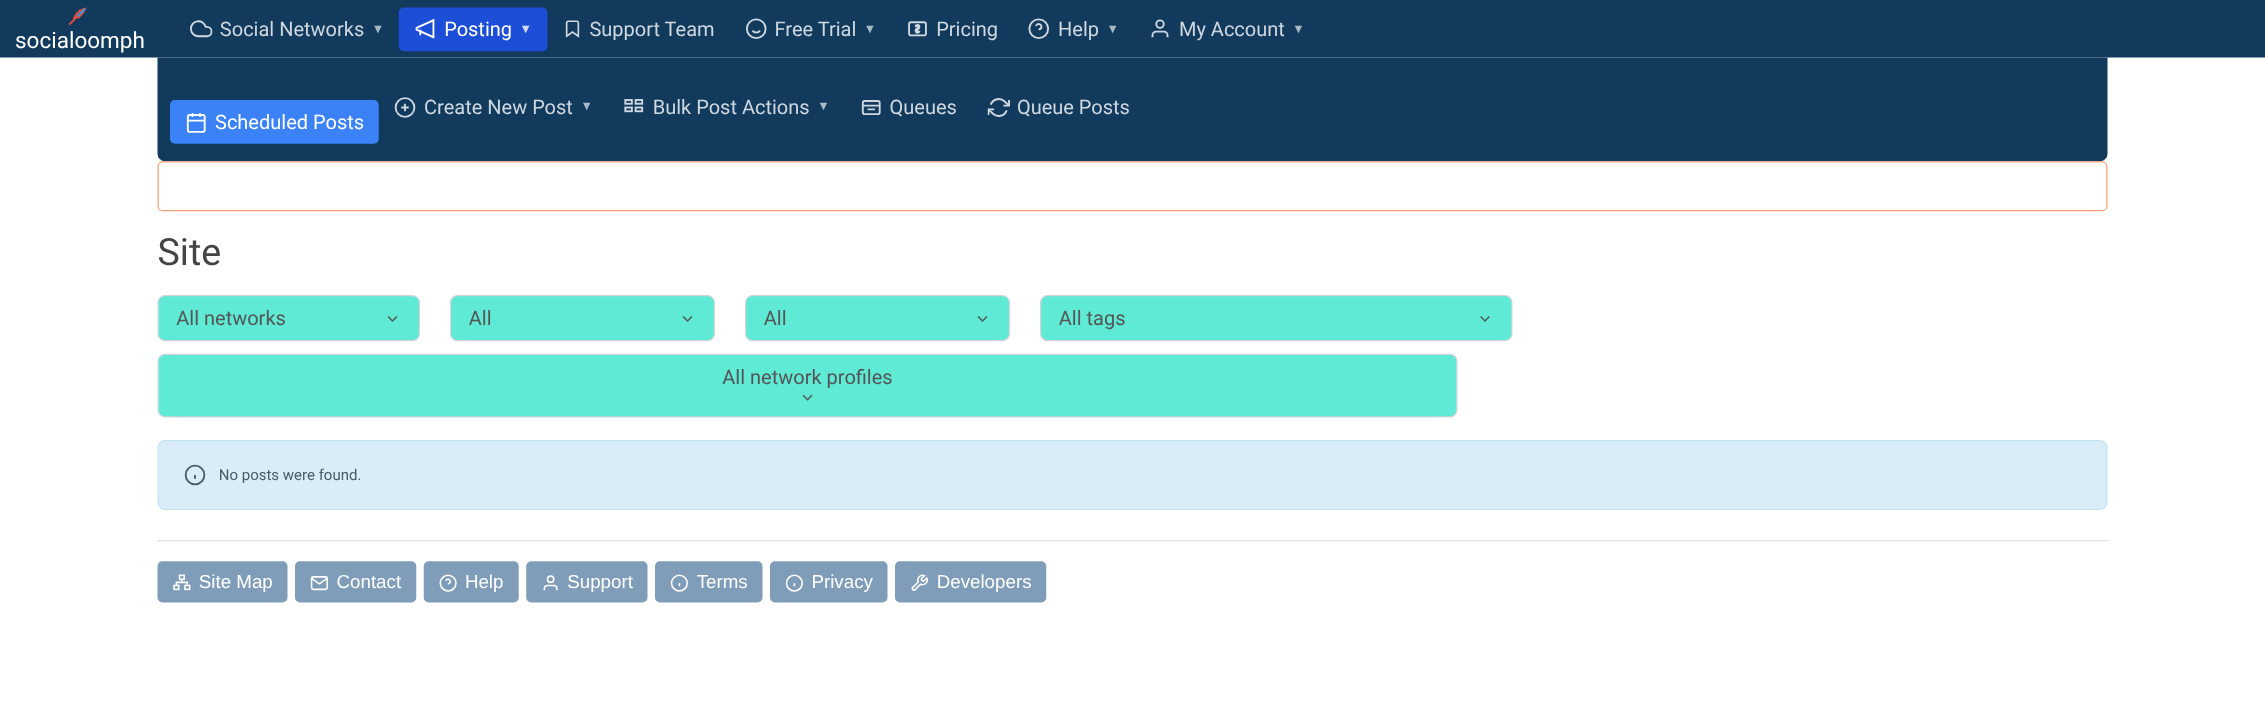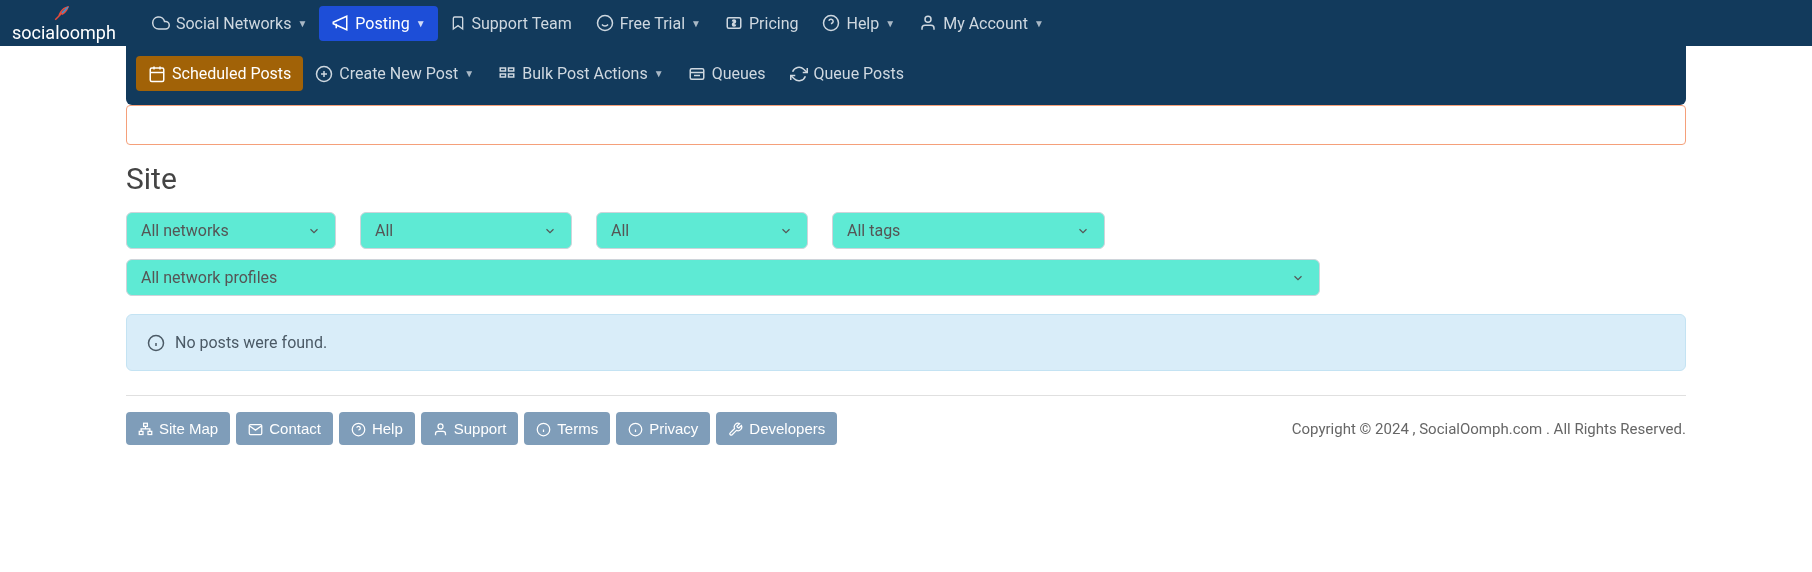--- a/index.html
+++ b/index.html
@@ -9,37 +9,37 @@
     .brand { display: flex; align-items: center; color: #fff; font-size: 18px; font-weight: 400; margin-right: 24px; flex-direction: column; }
     .brand-icon { margin-right: 4px; }
     .nav-items { display: flex; align-items: flex-end; }
     .nav-item { display: flex; align-items: center; color: #cfd8e0; padding: 8px 12px; cursor: pointer; font-size: 16px; border-radius: 4px; }
     .nav-item.active { background: #1d4ed8; color: #fff; }
     .nav-icon { margin-right: 6px; display: inline-flex; }
     .caret { margin-left: 6px; font-size: 10px; opacity: 0.8; }
     
     .subnav { background: #123a5c; margin: 0 126px; border-bottom-left-radius: 6px; border-bottom-right-radius: 6px; display: flex; align-items: center; padding: 10px 10px 14px 10px; }
     .subnav-item { display: flex; align-items: center; color: #cfd8e0; padding: 8px 12px; cursor: pointer; font-size: 16px; border-radius: 4px; }
-    .subnav-item.active { background: #a16207; color: #fff; }
+    .subnav-item.active { background: #3b82f6; color: #fff; margin-top: 24px; }
     
     .content { margin: 0 126px; }
     .alert-box { border: 1px solid #f5a07a; border-radius: 4px; margin-top: 0px; height: 40px; background: #fff; }
     .page-title { font-size: 30px; font-weight: 400; color: #444; margin-top: 16px; margin-bottom: 16px; }
     
     .filter-row { display: flex; gap: 24px; margin-bottom: 10px; }
     .filter-row-full { margin-bottom: 18px; }
     .dropdown { border: 1px solid #ced4da; border-radius: 6px; padding: 8px 14px; background: #5eead4; display: flex; align-items: center; justify-content: space-between; cursor: pointer; color: #555; font-size: 16px; }
     .dropdown .chev { color: #555; font-size: 14px; }
     .dd-w1 { width: 210px; }
     .dd-w2 { width: 212px; }
     .dd-w3 { width: 212px; }
-    .dd-w4 { width: 273px; }
-    .dd-full { width: 1194px; }
-    
-    .info-banner { background: #d9edf9; border: 1px solid #c4e3f3; border-radius: 6px; padding: 18px 20px; display: flex; align-items: center; color: #4b5a66; font-size: 16px; margin-top: 12px; }
+    .dd-w4 { width: 378px; }
+    .dd-full { width: 1040px; flex-direction: column; }
+    
+    .info-banner { background: #d9edf9; border: 1px solid #c4e3f3; border-radius: 6px; padding: 18px 20px; display: flex; align-items: center; color: #4b5a66; font-size: 12px; margin-top: 12px; }
     .info-icon { margin-right: 10px; display: inline-flex; }
     
     .footer-sep { border: none; border-top: 1px solid #e0e0e0; margin-top: 24px; }
     .footer { display: flex; justify-content: space-between; align-items: center; margin-top: 16px; padding-bottom: 16px; }
     .footer-btns { display: flex; gap: 6px; }
     .footer-btn { background: #7f9db9; color: #fff; border: none; border-radius: 4px; padding: 8px 12px; font-size: 15px; display: flex; align-items: flex-end; cursor: pointer; }
     .footer-btn .f-icon { margin-right: 6px; display: inline-flex; }
     .copyright { color: #666; font-size: 15px; }
     
     svg { display: block; }
@@ -314,15 +314,14 @@
       </button>
       <button class="footer-btn">
         <span class="f-icon">
             <svg width="15" height="15" viewBox="0 0 24 24" fill="none" stroke="currentColor" stroke-width="2">
               <path d="M14.7 6.3a1 1 0 0 0 0 1.4l1.6 1.6a1 1 0 0 0 1.4 0l3.77-3.77a6 6 0 0 1-7.94 7.94l-6.91 6.91a2.12 2.12 0 0 1-3-3l6.91-6.91a6 6 0 0 1 7.94-7.94l-3.76 3.76z"></path>
             </svg>
           </span>
         <span>Developers</span>
       </button>
     </div>
-    <div class="copyright">Copyright © 2024 , SocialOomph.com . All Rights Reserved.</div>
   </div>
 </div>
 
 </body></html>

